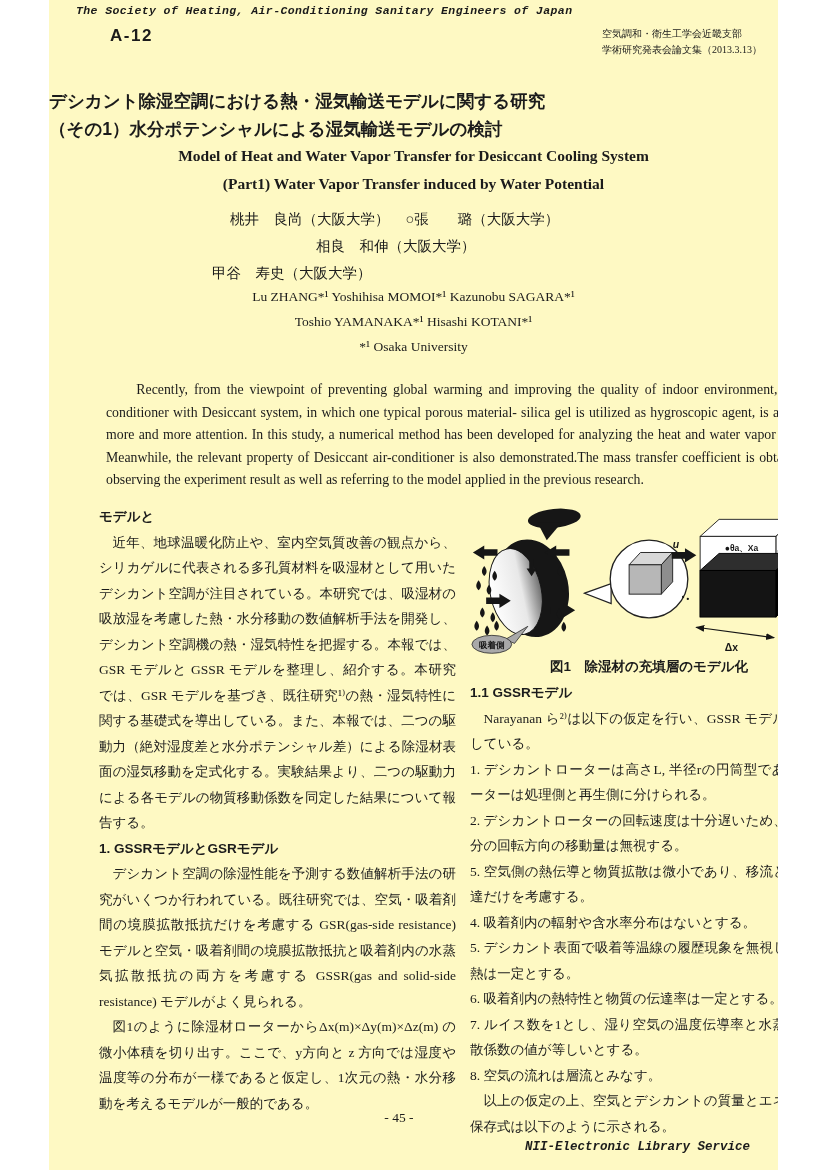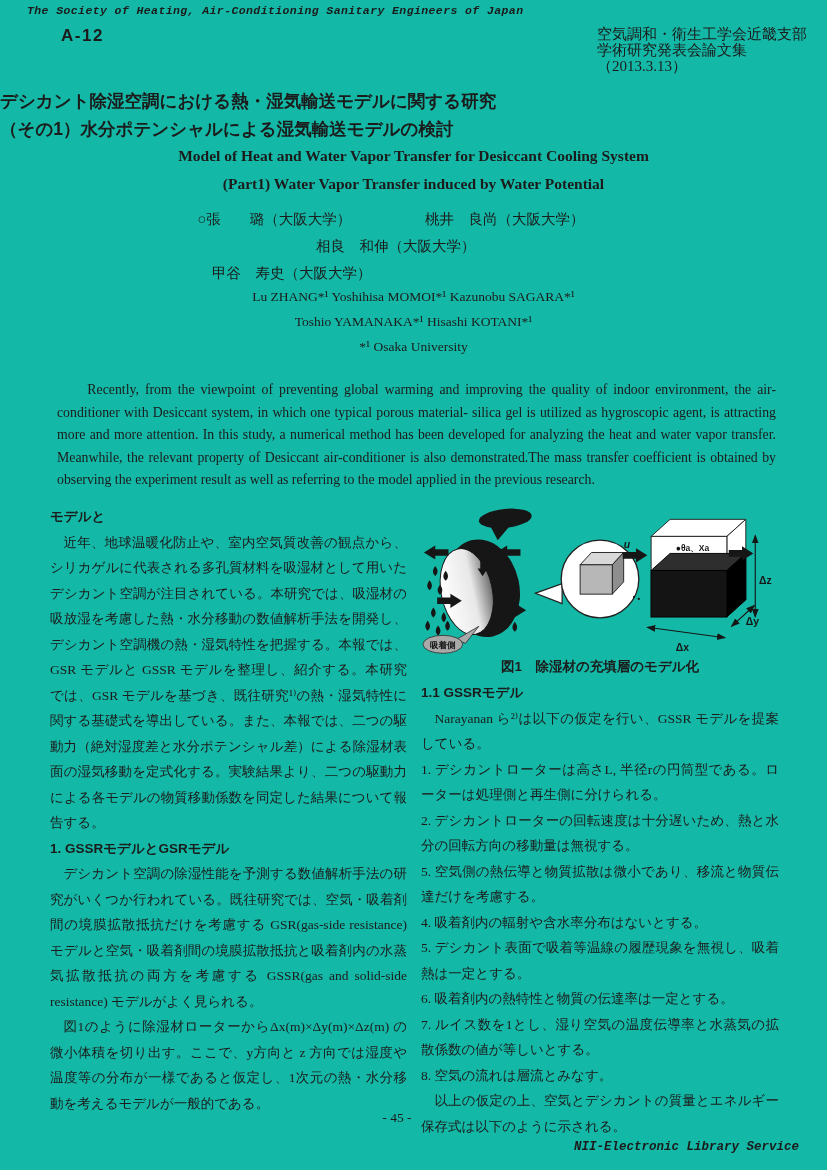--- a/index.html
+++ b/index.html
@@ -1,30 +1,30 @@
 <!DOCTYPE html>
 <html><head>
 <meta charset="utf-8">
 <style>
   * { margin:0; padding:0; box-sizing:border-box; }
   html,body { background:#ffffff; }
   .page {
-    position:relative; width:827px; height:1170px; margin:0 auto;
-    background:#14b8a6; color:#1b1b1b; overflow:hidden;
+    position:relative; width:729px; height:1170px; margin:0 auto;
+    background:#fef9c3; color:#1b1b1b; overflow:hidden;
     font-family:"Liberation Serif","DejaVu Serif",serif;
   }
   .mono-it {
     font-family:"Liberation Mono","DejaVu Sans Mono",monospace;
     font-style:italic; font-weight:bold;
   }
   .gothic { font-family:"Liberation Sans","DejaVu Sans",sans-serif; }
 
   .hdr-top   { position:absolute; left:27px; top:4px; font-size:11.5px; letter-spacing:.4px; }
   .paper-no  { position:absolute; left:61px; top:26px; font-size:17px; font-weight:bold; letter-spacing:1.5px; }
-  .hdr-right { position:absolute; left:553px; top:26px; font-size:15px; line-height:16px;margin-left:44px; }
+  .hdr-right { position:absolute; left:553px; top:26px; font-size:10px; line-height:16px; }
 
   .title-jp { position:absolute; top:87px; left:0; width:100%; text-align:left;
               font-weight:bold; font-size:17.5px; line-height:28px; white-space:nowrap; }
   .title-en { position:absolute; top:142px; left:0; width:100%; text-align:center;
               font-weight:bold; font-size:15.5px; line-height:28px; white-space:nowrap; }
 
   .authors-jp { position:absolute; top:206px; left:0; width:100%; font-size:14.5px; line-height:27px; }
   .authors-jp .row { display:flex; justify-content:center; }
   .authors-jp .cell { width:195px; white-space:nowrap; }
   .authors-jp .cell.r { width:190px; margin-left:18px; }
@@ -70,22 +70,22 @@
     <div>デシカント除湿空調における熱・湿気輸送モデルに関する研究</div>
     <div>（その1）水分ポテンシャルによる湿気輸送モデルの検討</div>
   </div>
   <div class="title-en">
     <div>Model of Heat and Water Vapor Transfer for Desiccant Cooling System</div>
     <div>(Part1) Water Vapor Transfer induced by Water Potential</div>
   </div>
 
   <div class="authors-jp">
     <div class="row">
+      <span class="cell r">桃井　良尚（大阪大学）</span>
       <span class="cell hang">○張　　璐（大阪大学）</span>
-      <span class="cell r">桃井　良尚（大阪大学）</span>
     </div>
     <div class="row">
       <span class="cell">相良　和伸（大阪大学）</span>
     </div>
     <div class="row">
       <span class="cell">甲谷　寿史（大阪大学）</span>
       <span class="cell r"></span>
     </div>
   </div>
 

